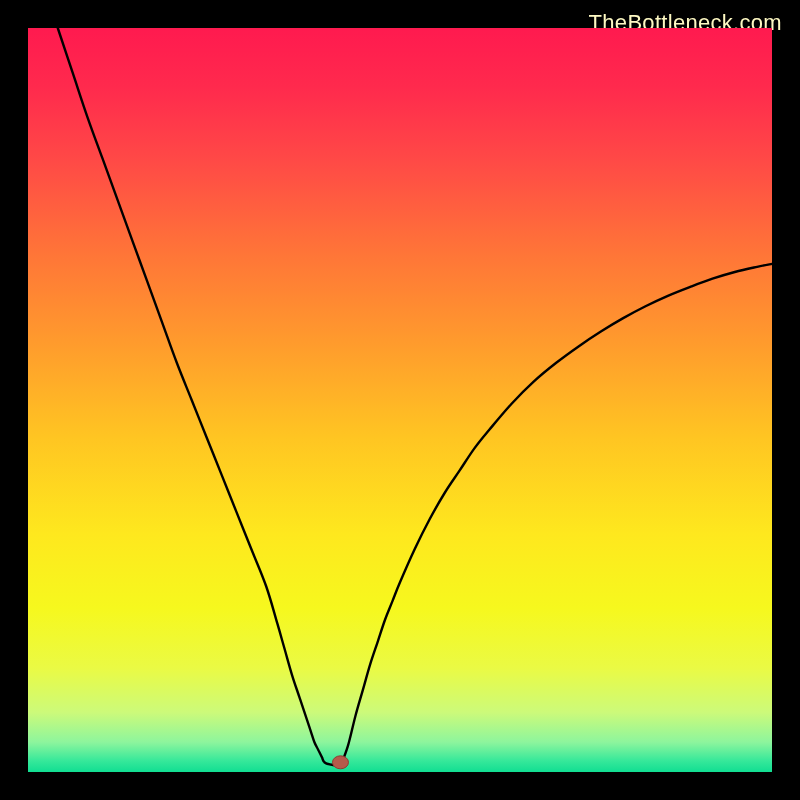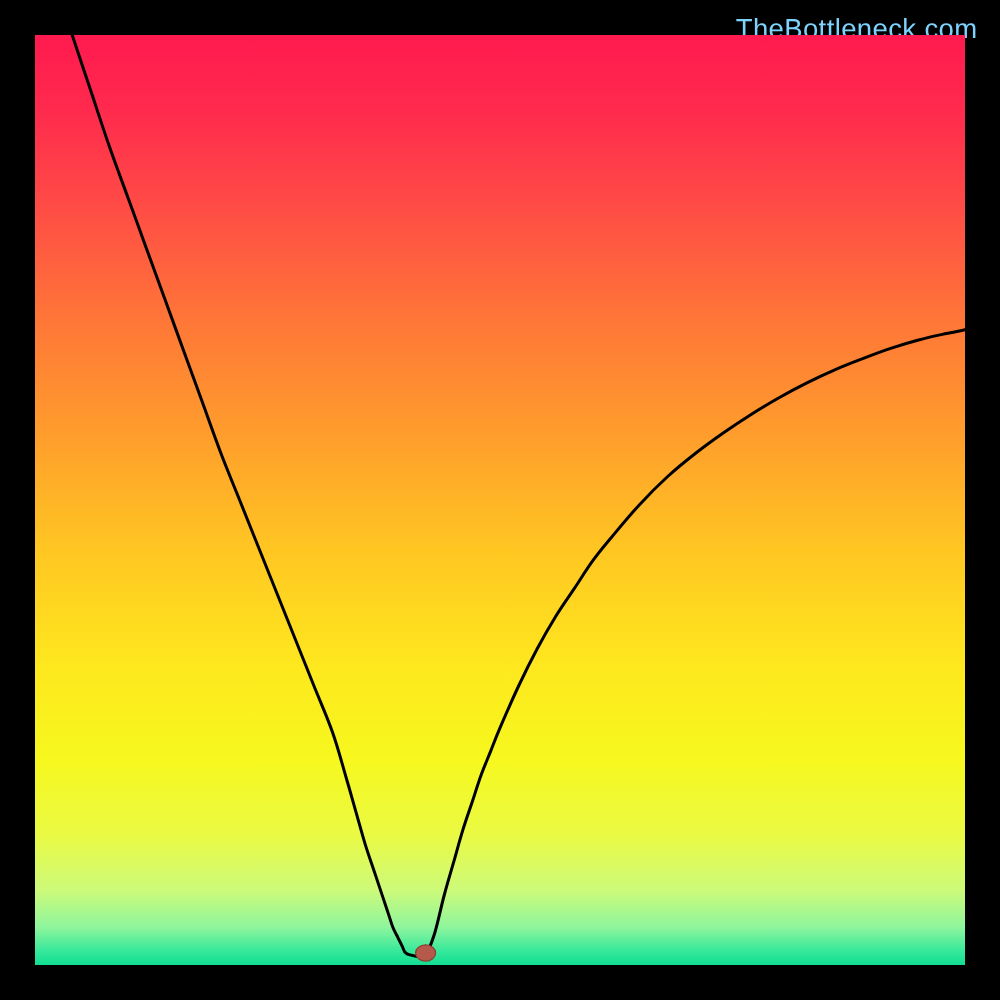--- a/index.html
+++ b/index.html
@@ -14,21 +14,21 @@
   .outer {
     position: relative;
     width: 800px;
     height: 800px;
     background: #000;
   }
   .watermark {
     position: absolute;
     top: 10px;
     right: 18px;
-    color: #7dd3fc;
+    color: #fef9c3;
     font-size: 22px;
     font-weight: 500;
     letter-spacing: 0.3px;
     user-select: none;
   }
   svg.chart {
     position: absolute;
     left: 0;
     top: 0;
   }

